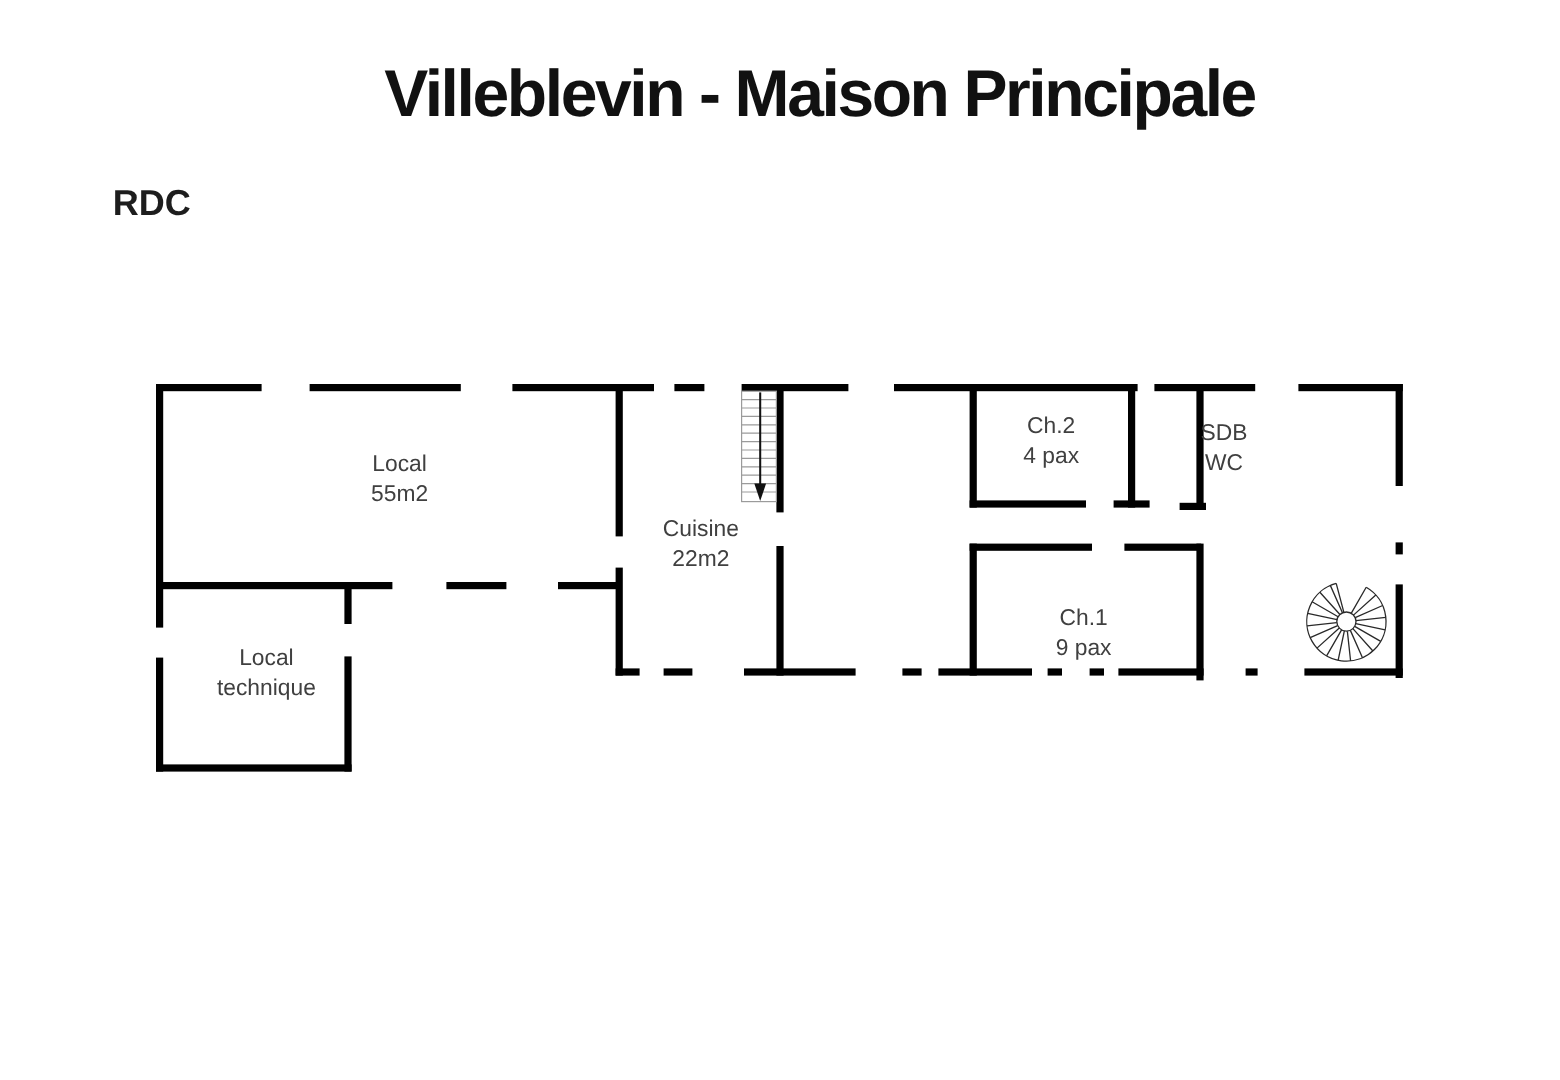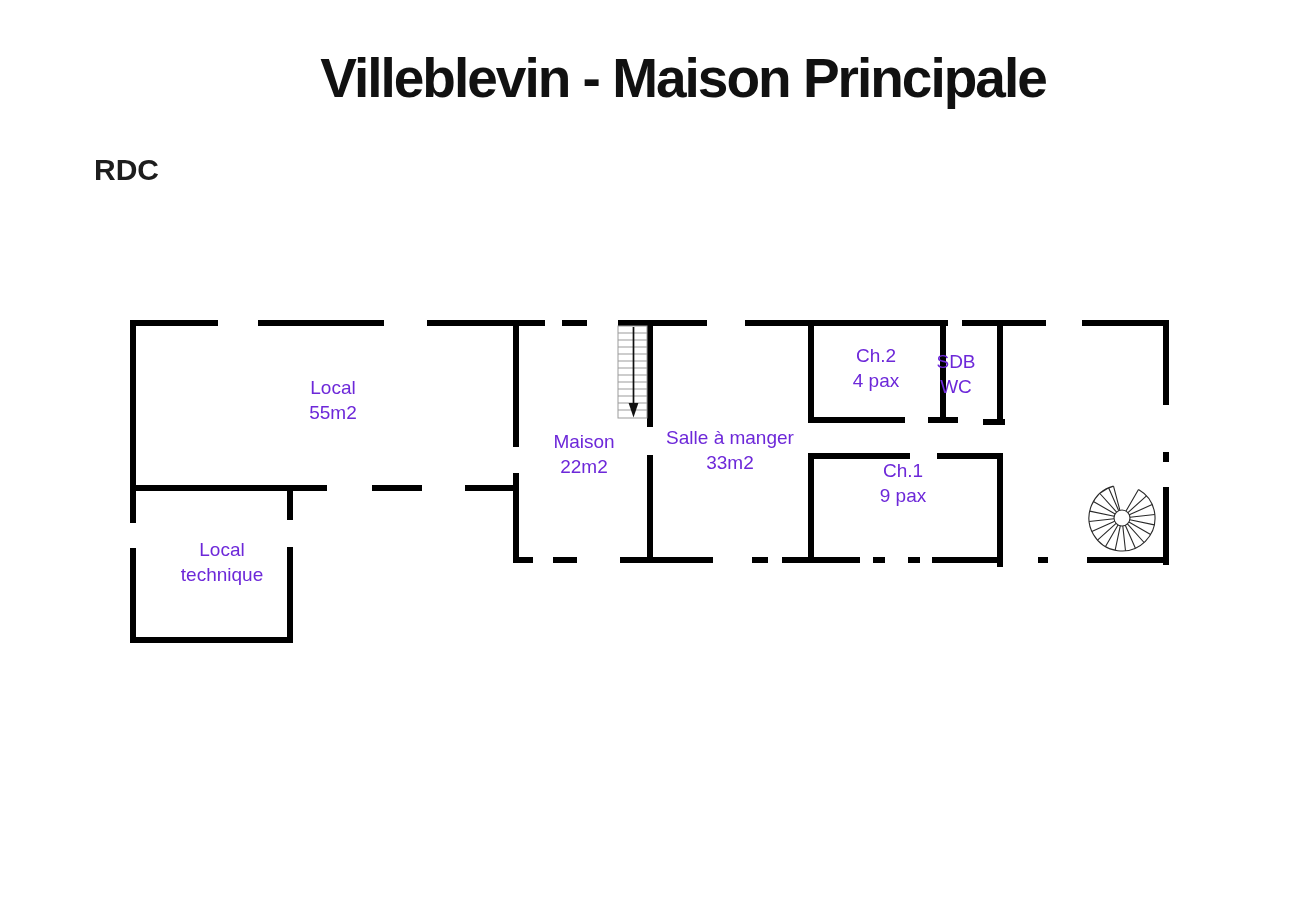--- a/index.html
+++ b/index.html
@@ -7,21 +7,21 @@
        font-family:"Liberation Sans",sans-serif;color:#1d1d1d;}
   .page{position:absolute;inset:0;padding-left:35px;}
   .title{position:absolute;top:46px;left:683px;transform:translateX(-50%);
          font-size:55px;line-height:64px;font-weight:bold;letter-spacing:-2px;
          white-space:nowrap;color:#111;}
   .floor-label{position:absolute;top:152px;left:94px;font-size:30px;
                line-height:36px;color:#1d1d1d;font-weight:bold;}
   svg.plan{position:absolute;left:0;top:0;}
   .room-label{position:absolute;transform:translate(-50%,-50%);
               text-align:center;font-size:19px;line-height:24.5px;
-              white-space:nowrap;color:#6d28d9;}
+              white-space:nowrap;color:#404040;}
 </style>
 </head>
 <body>
 
 <div class="page">
 
   <div class="title">Villeblevin - Maison Principale</div>
   <div class="floor-label">RDC</div>
 
   <svg class="plan" width="1300" height="900" viewBox="0 0 1300 900">
@@ -97,38 +97,34 @@
     <div>Local</div>
     <div>55m2</div>
   </div>
 
   <div class="room-label" style="left:222px;top:562px">
     <div>Local</div>
     <div>technique</div>
   </div>
 
   <div class="room-label" style="left:584px;top:454px">
-    <div>Maison</div>
+    <div>Cuisine</div>
     <div>22m2</div>
   </div>
 
-  <div class="room-label" style="left:730px;top:450px">
-    <div>Salle à manger</div>
-    <div>33m2</div>
-  </div>
 
   <div class="room-label" style="left:876px;top:368px">
     <div>Ch.2</div>
     <div>4 pax</div>
   </div>
 
-  <div class="room-label" style="left:956px;top:374px">
+  <div class="room-label" style="left:1020px;top:374px">
     <div>SDB</div>
     <div>WC</div>
   </div>
 
-  <div class="room-label" style="left:903px;top:483px">
+  <div class="room-label" style="left:903px;top:528px">
     <div>Ch.1</div>
     <div>9 pax</div>
   </div>
 
 
 </div>
 
 </body></html>

